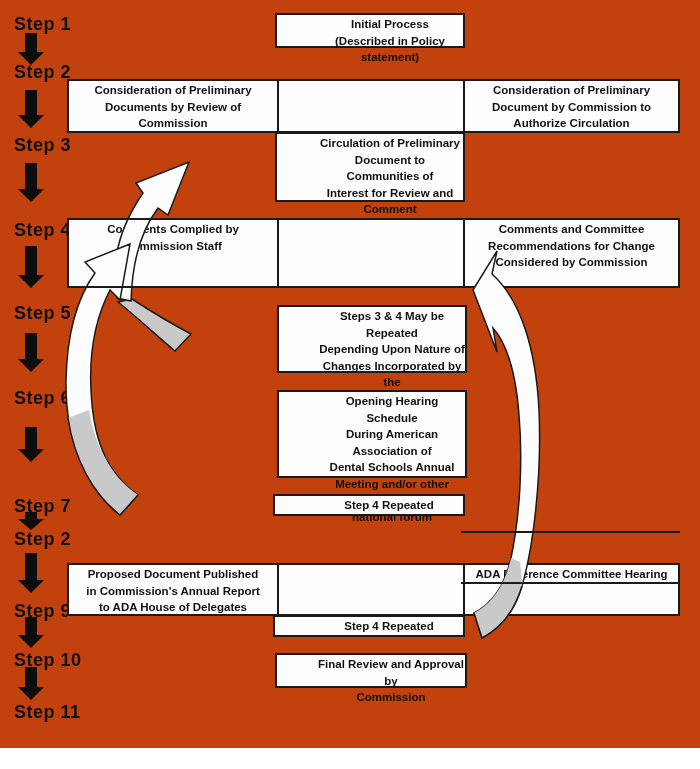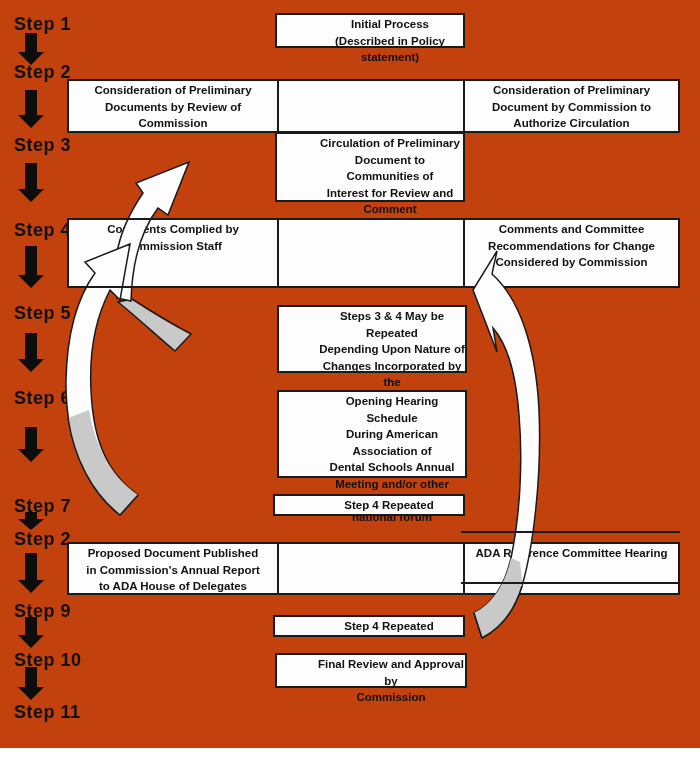--- a/index.html
+++ b/index.html
@@ -166,21 +166,21 @@
   <div class="row" style="left:67px;top:218px;width:613px;height:70px">
     <div class="vline" style="left:208px"></div>
     <div class="vline" style="left:394px"></div>
     <div class="cell" style="left:0;width:208px">Comments Complied by
 Commission Staff</div>
     <div class="cell" style="left:396px;width:213px">Comments and Committee
 Recommendations for Change
 Considered by Commission</div>
   </div>
 
-  <div class="row" style="left:67px;top:542px;width:613px;height:53px">
+  <div class="row" style="left:67px;top:563px;width:613px;height:53px">
     <div class="vline" style="left:208px"></div>
     <div class="vline" style="left:394px"></div>
     <div class="cell" style="left:0;width:208px">Proposed Document Published
 in Commission's Annual Report
 to ADA House of Delegates</div>
     <div class="cell" style="left:396px;width:213px">ADA Reference Committee Hearing</div>
   </div>
 
   <svg class="overlay" width="700" height="769" viewBox="0 0 700 769">
 

